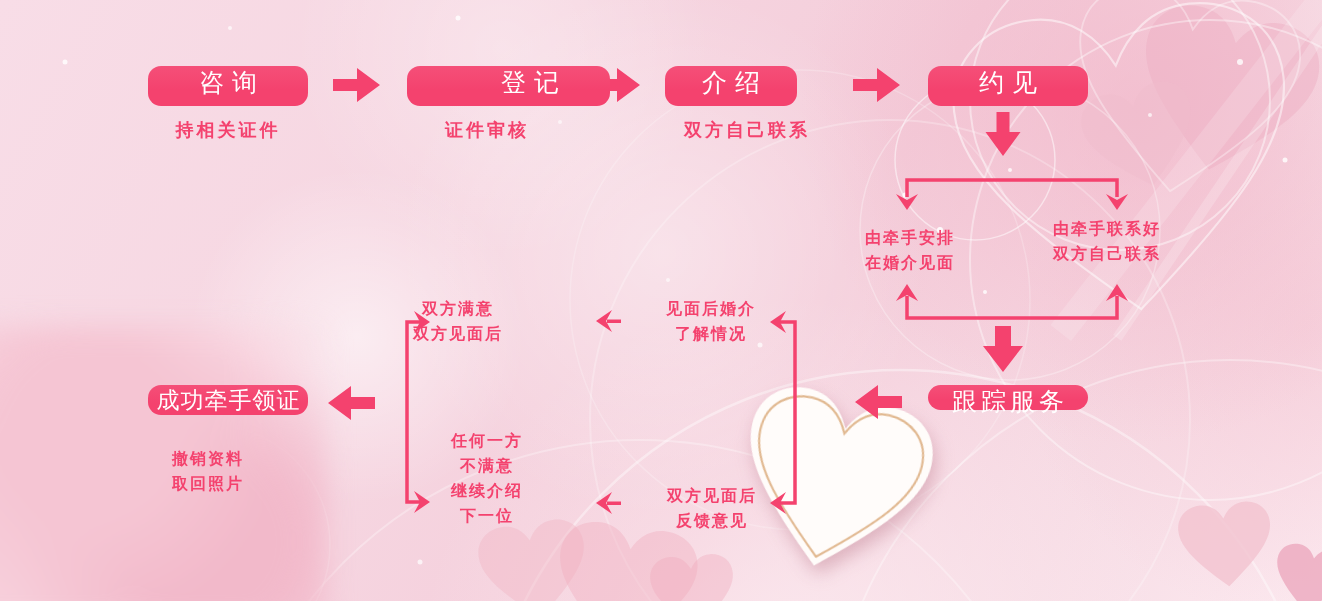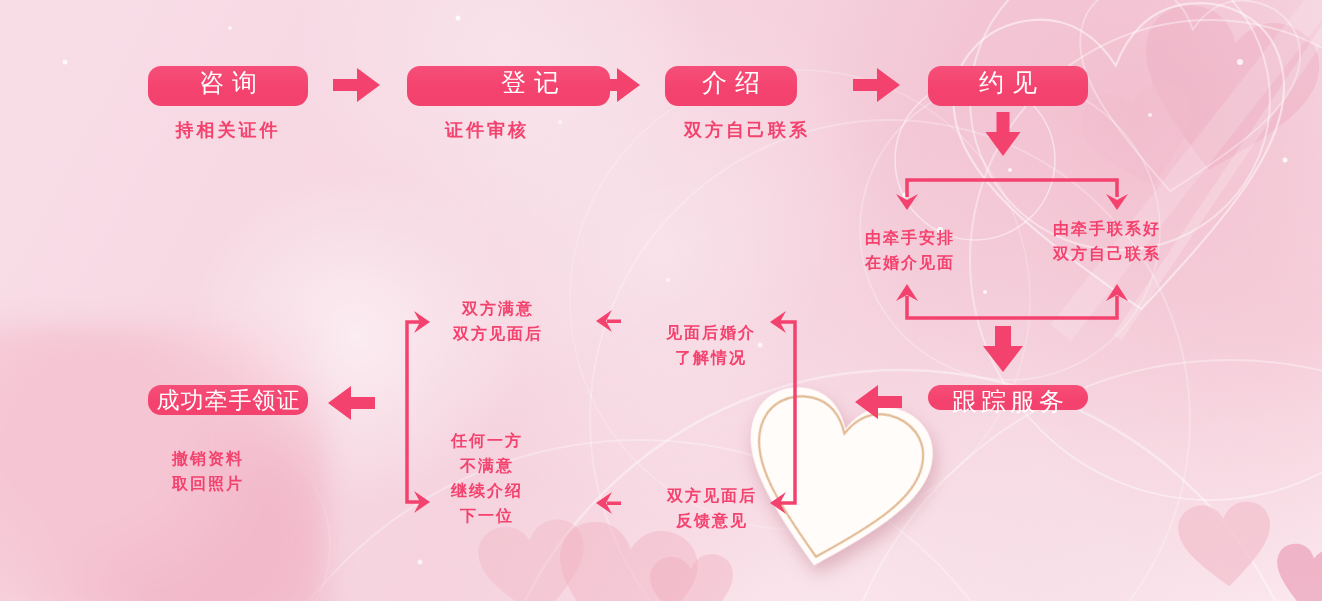--- a/index.html
+++ b/index.html
@@ -194,25 +194,25 @@
 
   <div class="flow-text" style="left:910px;top:225px;">
     <div>由牵手安排</div>
     <div>在婚介见面</div>
   </div>
   <div class="flow-text" style="left:1107px;top:216px;">
     <div>由牵手联系好</div>
     <div>双方自己联系</div>
   </div>
 
-  <div class="flow-text" style="left:498px;top:296px;">
+  <div class="flow-text" style="left:458px;top:296px;">
     <div>双方满意</div>
     <div>双方见面后</div>
   </div>
-  <div class="flow-text" style="left:711px;top:296px;margin-top:24px;">
+  <div class="flow-text" style="left:711px;top:296px;">
     <div>见面后婚介</div>
     <div>了解情况</div>
   </div>
 
   <div class="flow-text" style="left:487px;top:428px;">
     <div>任何一方</div>
     <div>不满意</div>
     <div>继续介绍</div>
     <div>下一位</div>
   </div>

